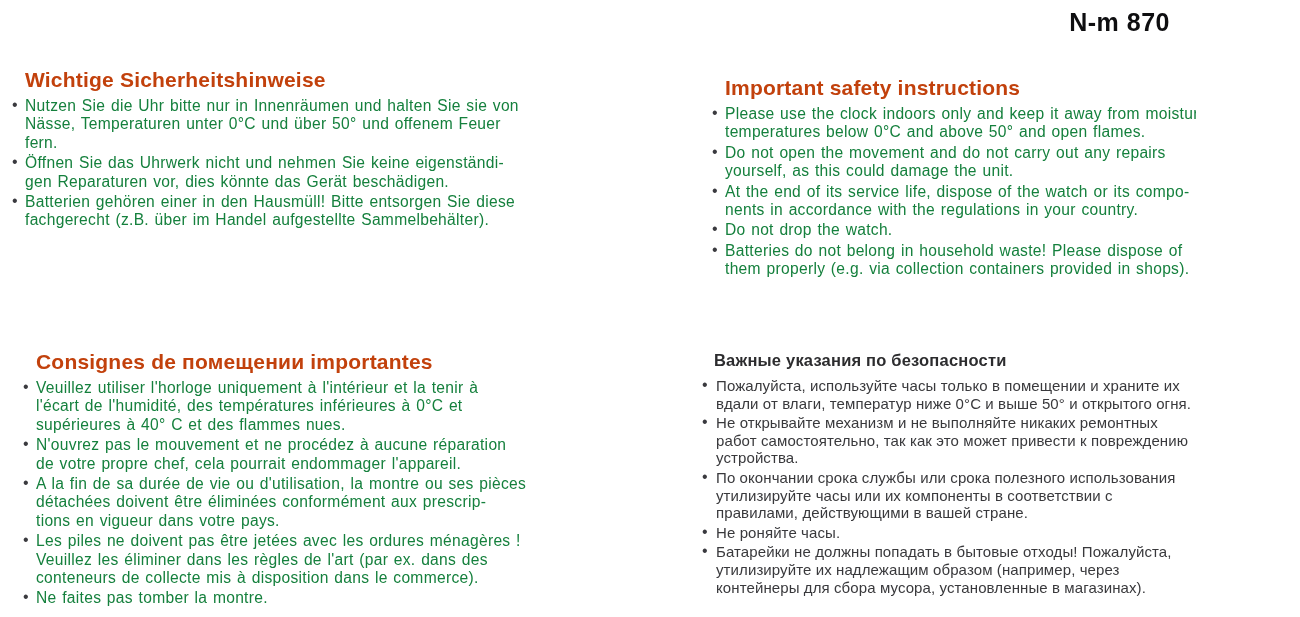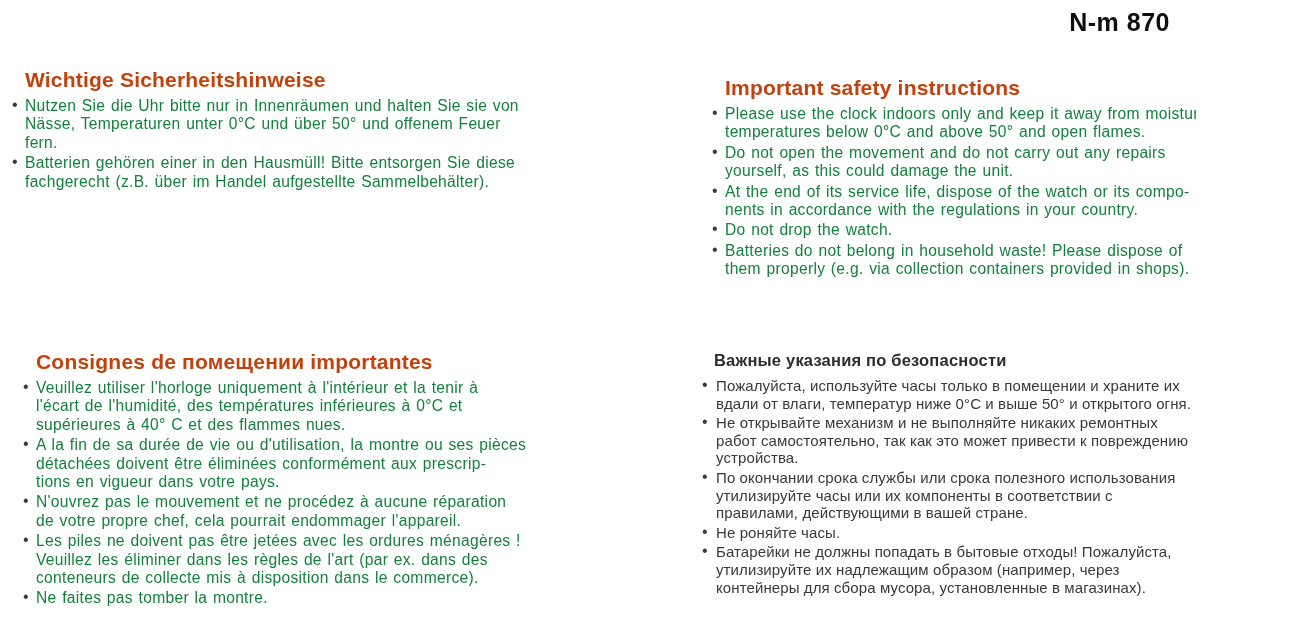--- a/index.html
+++ b/index.html
@@ -94,20 +94,24 @@
   <div class="doc-title">N-m 870</div>
 
   <section class="sec latin sec-de">
     <h2>Wichtige Sicherheitshinweise</h2>
     <div class="row">
       <p class="txt">Nutzen Sie die Uhr bitte nur in Innenräumen und halten Sie sie von
 Nässe, Temperaturen unter 0°C und über 50° und offenem Feuer
 fern.</p>
     </div>
     <div class="row">
+      <p class="txt">Öffnen Sie das Uhrwerk nicht und nehmen Sie keine eigenständi-
+gen Reparaturen vor, dies könnte das Gerät beschädigen.</p>
+    </div>
+    <div class="row">
       <p class="txt">Batterien gehören einer in den Hausmüll! Bitte entsorgen Sie diese
 fachgerecht (z.B. über im Handel aufgestellte Sammelbehälter).</p>
     </div>
   </section>
 
   <section class="sec latin sec-en">
     <h2>Important safety instructions</h2>
     <div class="row">
       <p class="txt">Please use the clock indoors only and keep it away from moisture,
 temperatures below 0°C and above 50° and open flames.</p>
@@ -130,27 +134,27 @@
   </section>
 
   <section class="sec latin sec-fr">
     <h2>Consignes de помещении importantes</h2>
     <div class="row">
       <p class="txt">Veuillez utiliser l'horloge uniquement à l'intérieur et la tenir à
 l'écart de l'humidité, des températures inférieures à 0°C et
 supérieures à 40° C et des flammes nues.</p>
     </div>
     <div class="row">
+      <p class="txt">N'ouvrez pas le mouvement et ne procédez à aucune réparation
+de votre propre chef, cela pourrait endommager l'appareil.</p>
+    </div>
+    <div class="row">
       <p class="txt">A la fin de sa durée de vie ou d'utilisation, la montre ou ses pièces
 détachées doivent être éliminées conformément aux prescrip-
 tions en vigueur dans votre pays.</p>
-    </div>
-    <div class="row">
-      <p class="txt">N'ouvrez pas le mouvement et ne procédez à aucune réparation
-de votre propre chef, cela pourrait endommager l'appareil.</p>
     </div>
     <div class="row">
       <p class="txt">Les piles ne doivent pas être jetées avec les ordures ménagères !
 Veuillez les éliminer dans les règles de l'art (par ex. dans des
 conteneurs de collecte mis à disposition dans le commerce).</p>
     </div>
     <div class="row">
       <p class="txt">Ne faites pas tomber la montre.</p>
     </div>
   </section>

